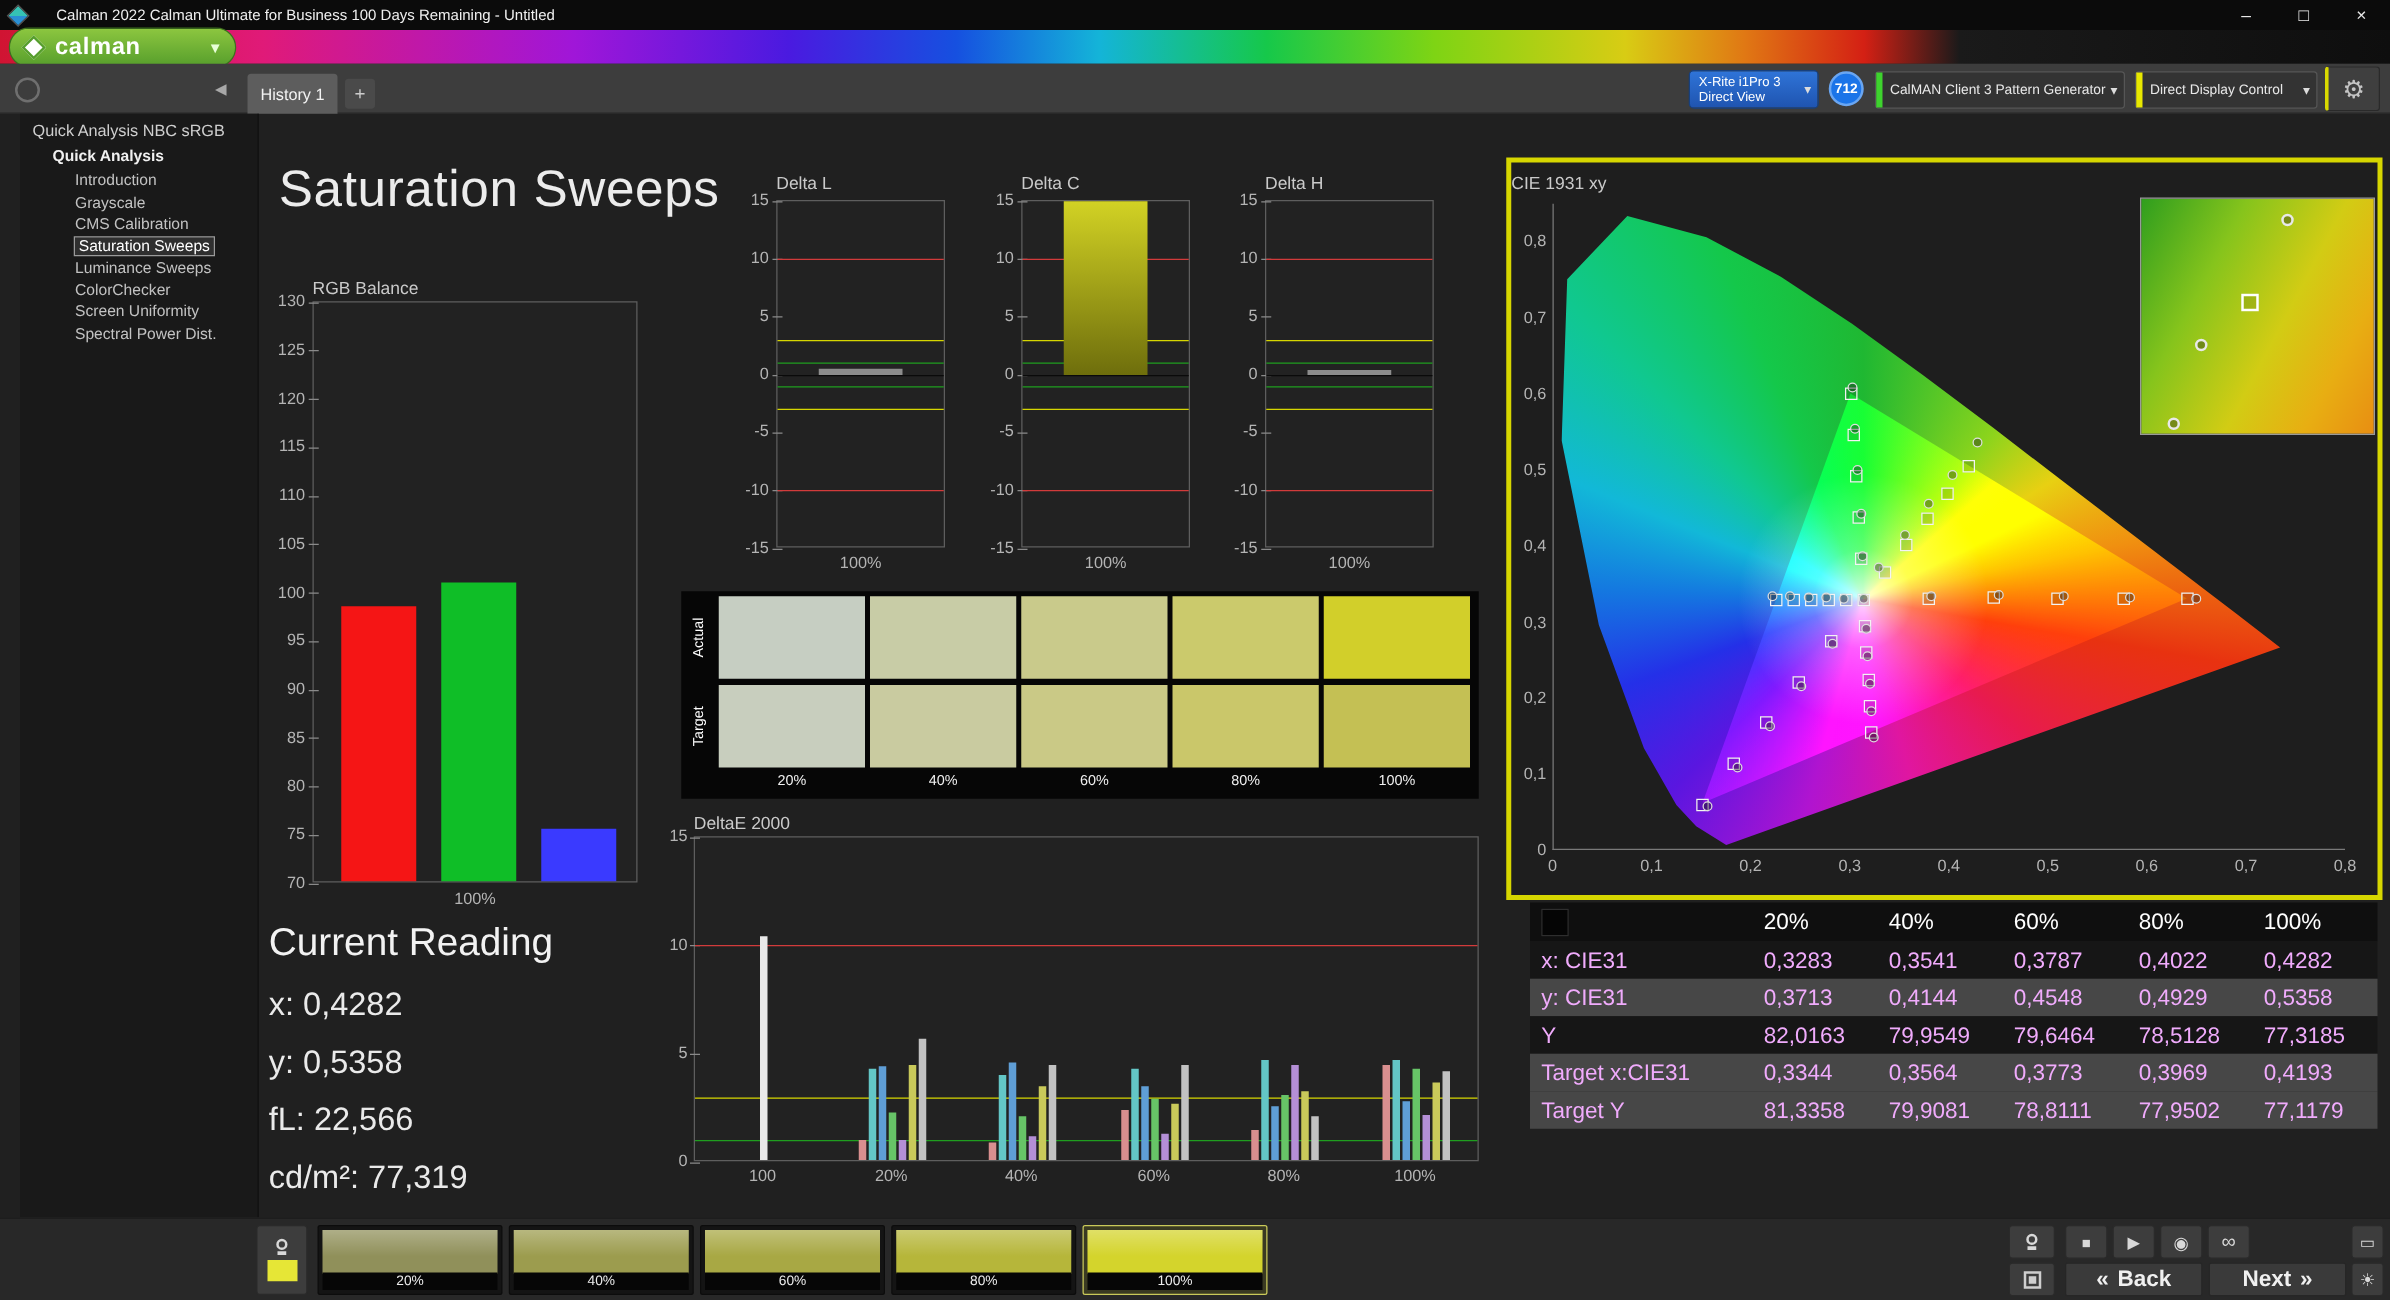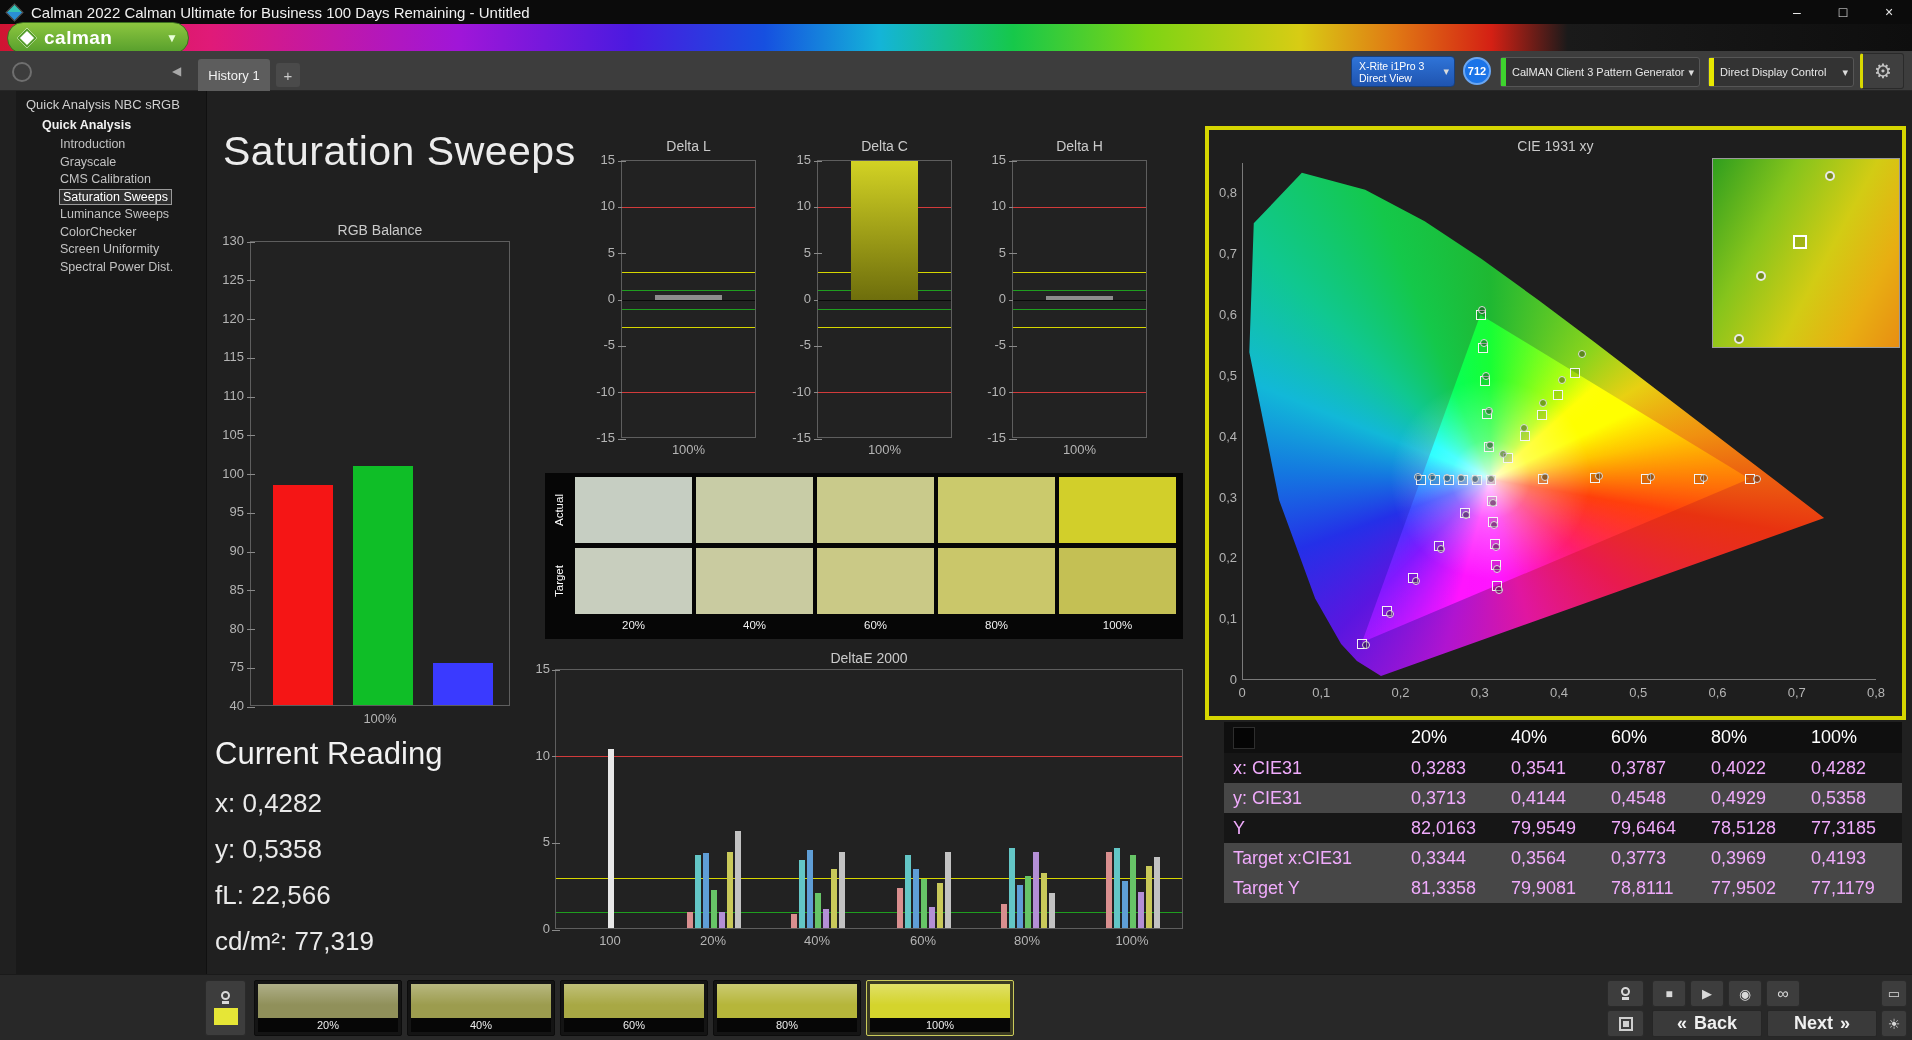--- a/index.html
+++ b/index.html
@@ -1,25 +1,25 @@
 <!DOCTYPE html>
 <html><head>
 <meta charset="utf-8">
 <style>
 *{margin:0;padding:0;box-sizing:border-box}
 html,body{width:1912px;height:1040px;overflow:hidden}
 body{position:relative;background:#202020;font-family:"Liberation Sans",sans-serif;color:#ddd}
 .abs{position:absolute}
 .ylabel{position:absolute;font-size:13px;color:#b4b4b4;text-align:right;line-height:15px;white-space:nowrap}
 .xlabel{position:absolute;font-size:13px;color:#b4b4b4;text-align:center;white-space:nowrap}
-.charttitle{position:absolute;font-size:14px;color:#cacaca;text-align:center}
+.charttitle{position:absolute;font-size:14px;color:#cacaca;text-align:left}
 .plot{position:absolute;border:1px solid #5e5e5e;background:rgba(255,255,255,0.012)}
 #titlebar{left:0;top:0;width:1912px;height:24px;background:#0b0b0b;display:flex;align-items:center}
 #appicon{width:13px;height:13px;margin-left:8px;transform:rotate(45deg);background:linear-gradient(135deg,#35c2b4 0 50%,#2a8fd4 50% 100%);border:1px solid #555}
-#wintitle{margin-left:10px;font-size:15px;color:#f0f0f0;white-space:nowrap}
+#wintitle{margin-left:24px;font-size:12px;color:#f0f0f0;white-space:nowrap}
 #wincontrols{margin-left:auto;display:flex;height:100%}
 .winbtn{width:46px;height:100%;display:flex;align-items:center;justify-content:center;color:#e8e8e8;font-size:14px}
 #rainbow{left:0;top:24px;width:1912px;height:27px;background:linear-gradient(90deg,#d01432 0%,#e01a78 11%,#a016d8 24%,#4a1ae0 33%,#1650e0 40%,#14b4d8 46%,#16c84a 53%,#7ed414 60%,#d8cc14 68%,#e07814 73%,#d42014 78%,#1a1a1a 82%,#0e0e0e 100%)}
 #logo{left:7px;top:22px;width:182px;height:32px;border-radius:16px;background:linear-gradient(#8cc63f,#569e2c);display:flex;align-items:center;border:1px solid #3c701f}
 #logodiamond{width:14px;height:14px;margin-left:12px;transform:rotate(45deg);background:#fff;box-shadow:inset 0 0 0 2px #569e2c}
 #logotext{margin-left:10px;font-size:19px;font-weight:bold;color:#fff;letter-spacing:.5px}
 #logochev{margin-left:auto;margin-right:10px;color:#e8ffd8;font-size:12px}
 #tabrow{left:0;top:51px;width:1912px;height:40px;background:#3d3d3d;border-bottom:1px solid #262626}
 #historytab{position:absolute;left:198px;top:8px;width:72px;height:32px;background:#5d5d5d;border-radius:3px 3px 0 0;color:#f2f2f2;font-size:13px;display:flex;align-items:center;justify-content:center}
 #addtab{position:absolute;left:276px;top:12px;width:24px;height:24px;background:#4a4a4a;border-radius:3px;color:#ccc;font-size:15px;display:flex;align-items:center;justify-content:center}
@@ -157,21 +157,21 @@
     <div class="ylabel" style="left: 0px; top: 88.5px; width: 34px;">120</div>
     <div class="ylabel" style="left: 0px; top: 127.25px; width: 34px;">115</div>
     <div class="ylabel" style="left: 0px; top: 166px; width: 34px;">110</div>
     <div class="ylabel" style="left: 0px; top: 204.75px; width: 34px;">105</div>
     <div class="ylabel" style="left: 0px; top: 243.5px; width: 34px;">100</div>
     <div class="ylabel" style="left: 0px; top: 282.25px; width: 34px;">95</div>
     <div class="ylabel" style="left: 0px; top: 321px; width: 34px;">90</div>
     <div class="ylabel" style="left: 0px; top: 359.75px; width: 34px;">85</div>
     <div class="ylabel" style="left: 0px; top: 398.5px; width: 34px;">80</div>
     <div class="ylabel" style="left: 0px; top: 437.25px; width: 34px;">75</div>
-    <div class="ylabel" style="left: 0px; top: 476px; width: 34px;">40</div>
+    <div class="ylabel" style="left: 0px; top: 476px; width: 34px;">70</div>
   </div>
 
 <div class="abs" style="left:581px;top:138px;width:185px;height:320px">
   <div class="charttitle" style="left:40px;top:0;width:135px">Delta L</div>
   <div class="plot" style="left:40px;top:22px;width:135px;height:278px">
       <div style="position: absolute; left: -4px; top: -0.5px; width: 8px; height: 1px; background: rgb(138, 138, 138);"></div>
       <div style="position: absolute; left: -4px; top: 45.8333px; width: 8px; height: 1px; background: rgb(138, 138, 138);"></div>
       <div style="position: absolute; left: -4px; top: 92.1667px; width: 8px; height: 1px; background: rgb(138, 138, 138);"></div>
       <div style="position: absolute; left: -4px; top: 138.5px; width: 8px; height: 1px; background: rgb(138, 138, 138);"></div>
       <div style="position: absolute; left: -4px; top: 184.833px; width: 8px; height: 1px; background: rgb(138, 138, 138);"></div>

